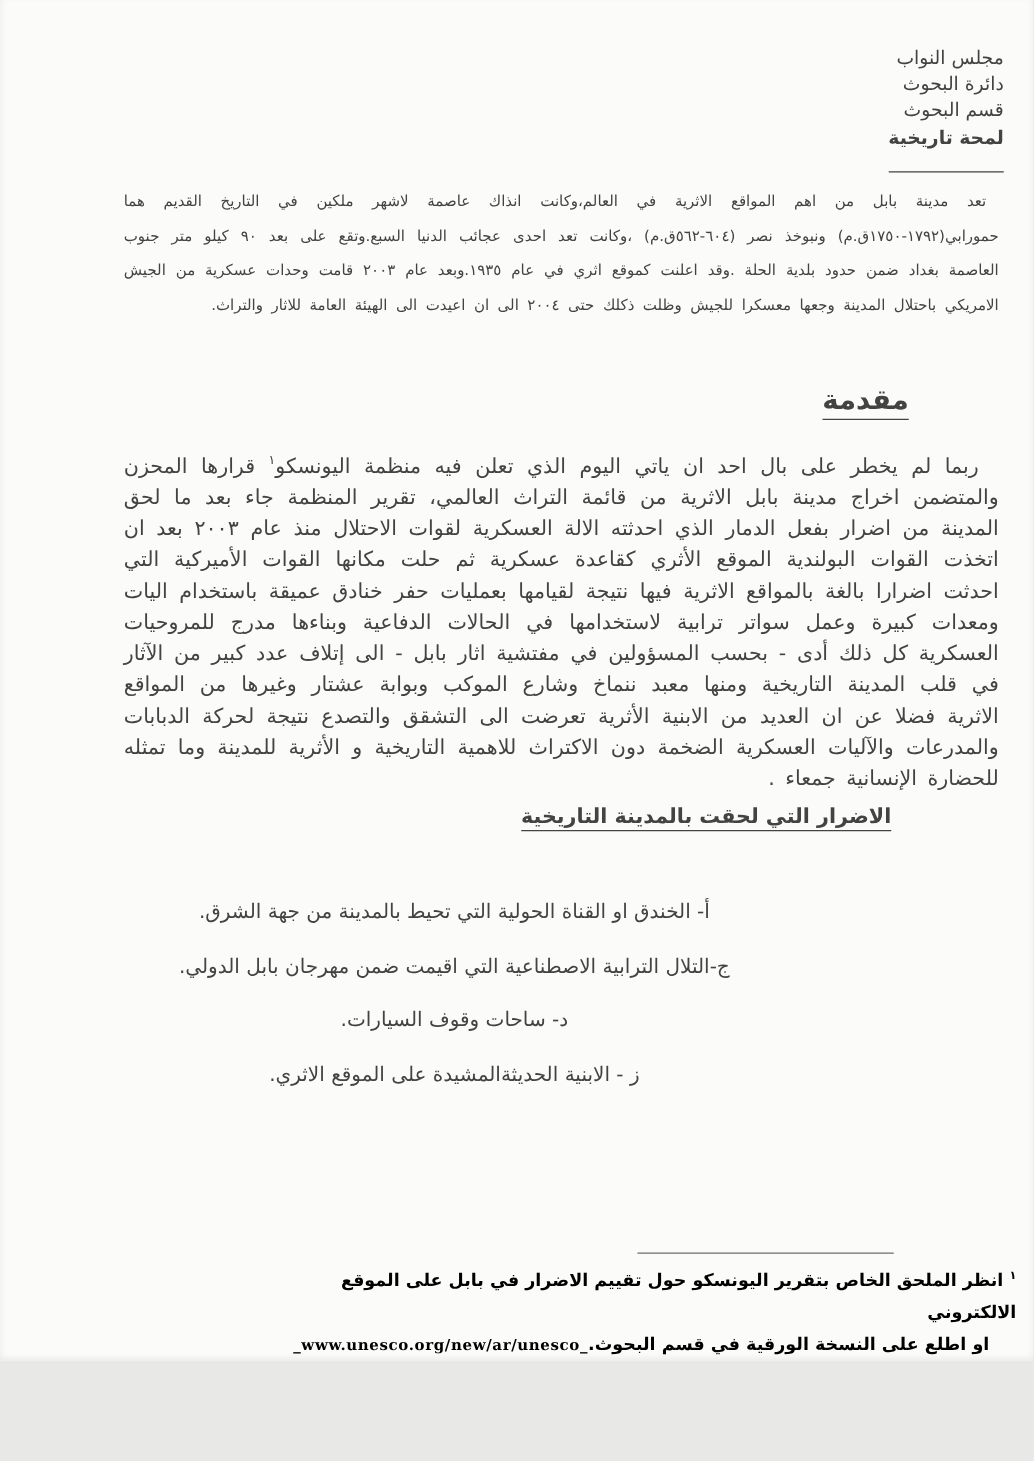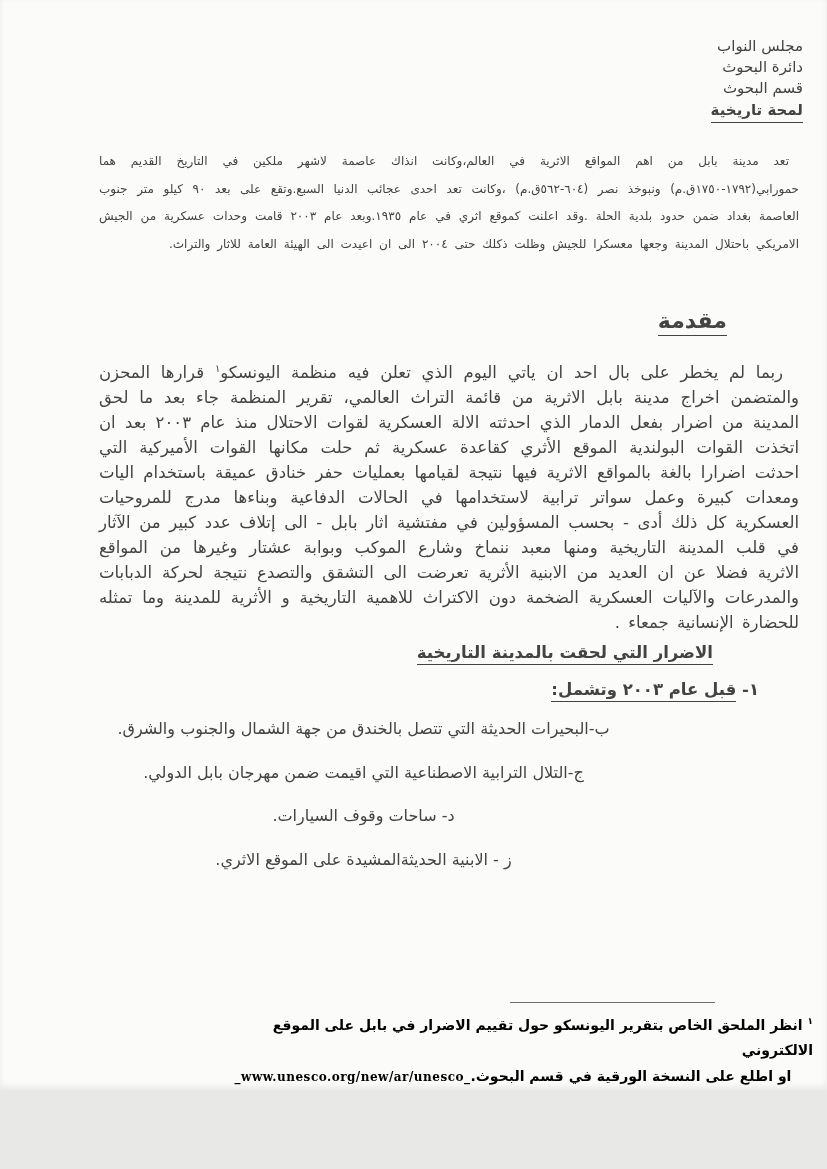--- a/index.html
+++ b/index.html
@@ -15,21 +15,21 @@
     box-shadow:inset 0 -3px 6px rgba(0,0,0,0.08);
   }
   .letterhead{
     position:absolute;top:36px;right:24px;
     text-align:right;font-size:15px;line-height:21px;
   }
   .letterhead .doc-title{
     font-weight:bold;
     border-bottom:1.5px solid #434341;
     display:inline-block;
-    padding-bottom:1px;
+    padding-bottom:16px;
     margin-top:1px;
   }
   .body-par{
     position:absolute;right:28px;width:700px;
     font-size:12px;
     text-align:justify;text-align-last:right;
     word-spacing:3px;
     margin:0;
   }
   .par-history{top:148px;line-height:27.5px;text-indent:10px;}
@@ -86,27 +86,23 @@
   <div class="muqaddima">
     <span class="h-underline">مقدمة</span>
   </div>
 
   <p class="body-par par-intro"><span>ربما لم يخطر على بال احد ان ياتي اليوم الذي تعلن فيه منظمة اليونسكو</span><sup class="ref">١</sup><span> قرارها المحزن والمتضمن اخراج مدينة بابل الاثرية من قائمة التراث العالمي، تقرير المنظمة جاء بعد ما لحق المدينة من اضرار بفعل الدمار الذي احدثته الالة العسكرية لقوات الاحتلال منذ عام ٢٠٠٣ بعد ان اتخذت القوات البولندية الموقع الأثري كقاعدة عسكرية ثم حلت مكانها القوات الأميركية التي احدثت اضرارا بالغة بالمواقع الاثرية فيها نتيجة لقيامها بعمليات حفر خنادق عميقة باستخدام اليات ومعدات كبيرة وعمل سواتر ترابية لاستخدامها في الحالات الدفاعية وبناءها مدرج للمروحيات العسكرية كل ذلك أدى - بحسب المسؤولين في مفتشية اثار بابل - الى إتلاف عدد كبير من الآثار في قلب المدينة التاريخية ومنها معبد ننماخ وشارع الموكب وبوابة عشتار وغيرها من المواقع الاثرية فضلا عن ان العديد من الابنية الأثرية تعرضت الى التشقق والتصدع نتيجة لحركة الدبابات والمدرعات والآليات العسكرية الضخمة دون الاكتراث للاهمية التاريخية و الأثرية للمدينة وما تمثله للحضارة الإنسانية جمعاء .</span></p>
 
   <div class="damages-h">
     <span class="h-underline">الاضرار التي لحقت بالمدينة التاريخية</span>
   </div>
 
-  <div class="pre2003">
-    <span class="num">١-</span>
-    <span class="lbl">قبل عام ٢٠٠٣ وتشمل:</span>
-  </div>
 
   <div class="lettered-list">
-    <div class="lettered-item">ب-البحيرات الحديثة التي تتصل بالخندق من جهة الشمال والجنوب والشرق.</div>
+    <div class="lettered-item">أ- الخندق او القناة الحولية التي تحيط بالمدينة من جهة الشرق.</div>
     <div class="lettered-item">ج-التلال الترابية الاصطناعية التي اقيمت ضمن مهرجان بابل الدولي.</div>
     <div class="lettered-item">د- ساحات وقوف السيارات.</div>
     <div class="lettered-item">ز - الابنية الحديثةالمشيدة على الموقع الاثري.</div>
   </div>
 
   <div class="fn-sep"></div>
 
   <div class="footnote">
     <div><sup>١</sup> <span>انظر الملحق الخاص بتقرير اليونسكو حول تقييم الاضرار في بابل على الموقع الالكتروني</span></div>
     <div class="fn-line2"><span class="fn-url">_www.unesco.org/new/ar/unesco_</span><span dir="rtl">او اطلع على النسخة الورقية في قسم البحوث.</span></div>

